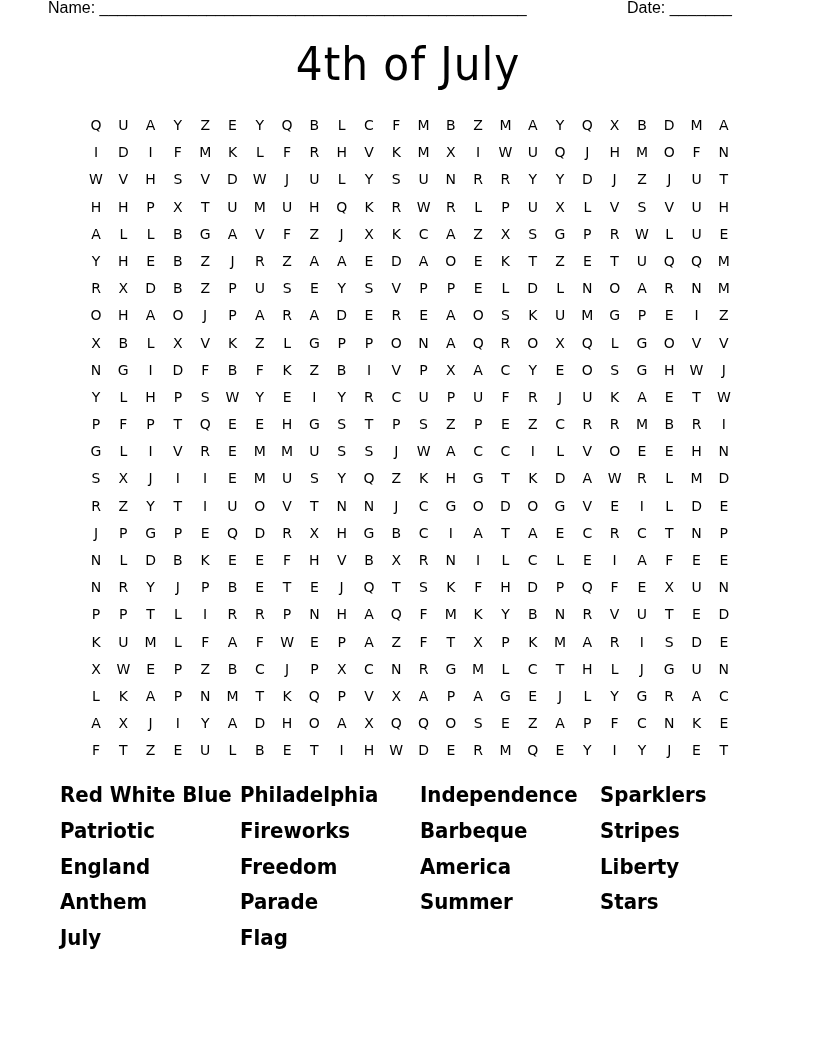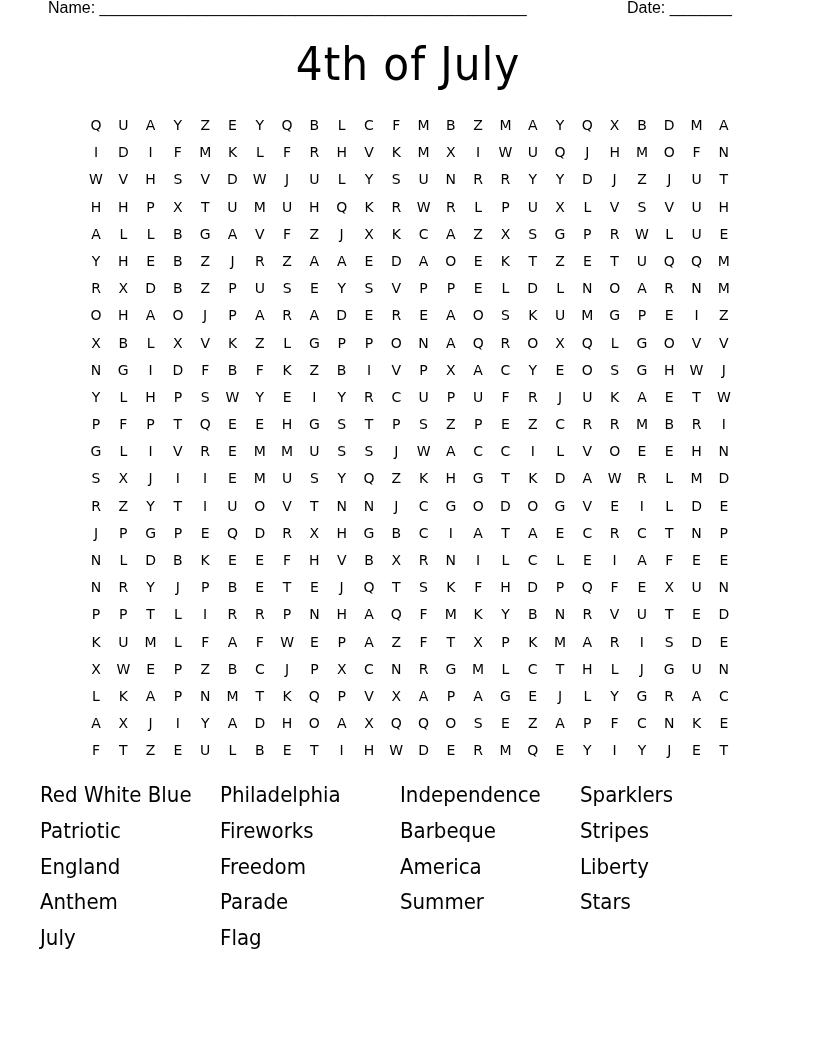--- a/index.html
+++ b/index.html
@@ -51,24 +51,25 @@
     .cell {
       font-family: "DejaVu Sans", sans-serif;
       font-size: 14px;
       text-align: center;
       line-height: 22px;
       width: 28px;
     }
     .words {
       position: absolute;
       top: 780px;
-      left: 40px;
+      left: 60px;
       display: grid;
       grid-template-columns: 180px 180px 180px 180px;
       grid-auto-rows: 35.8px;
+      font-weight: bold;
     }
     .word {
       font-family: "DejaVu Sans", sans-serif;
       font-size: 22px;
       line-height: 30px;
       white-space: nowrap;
       transform: scaleX(0.9);
       transform-origin: left center;
     }
   </style>

